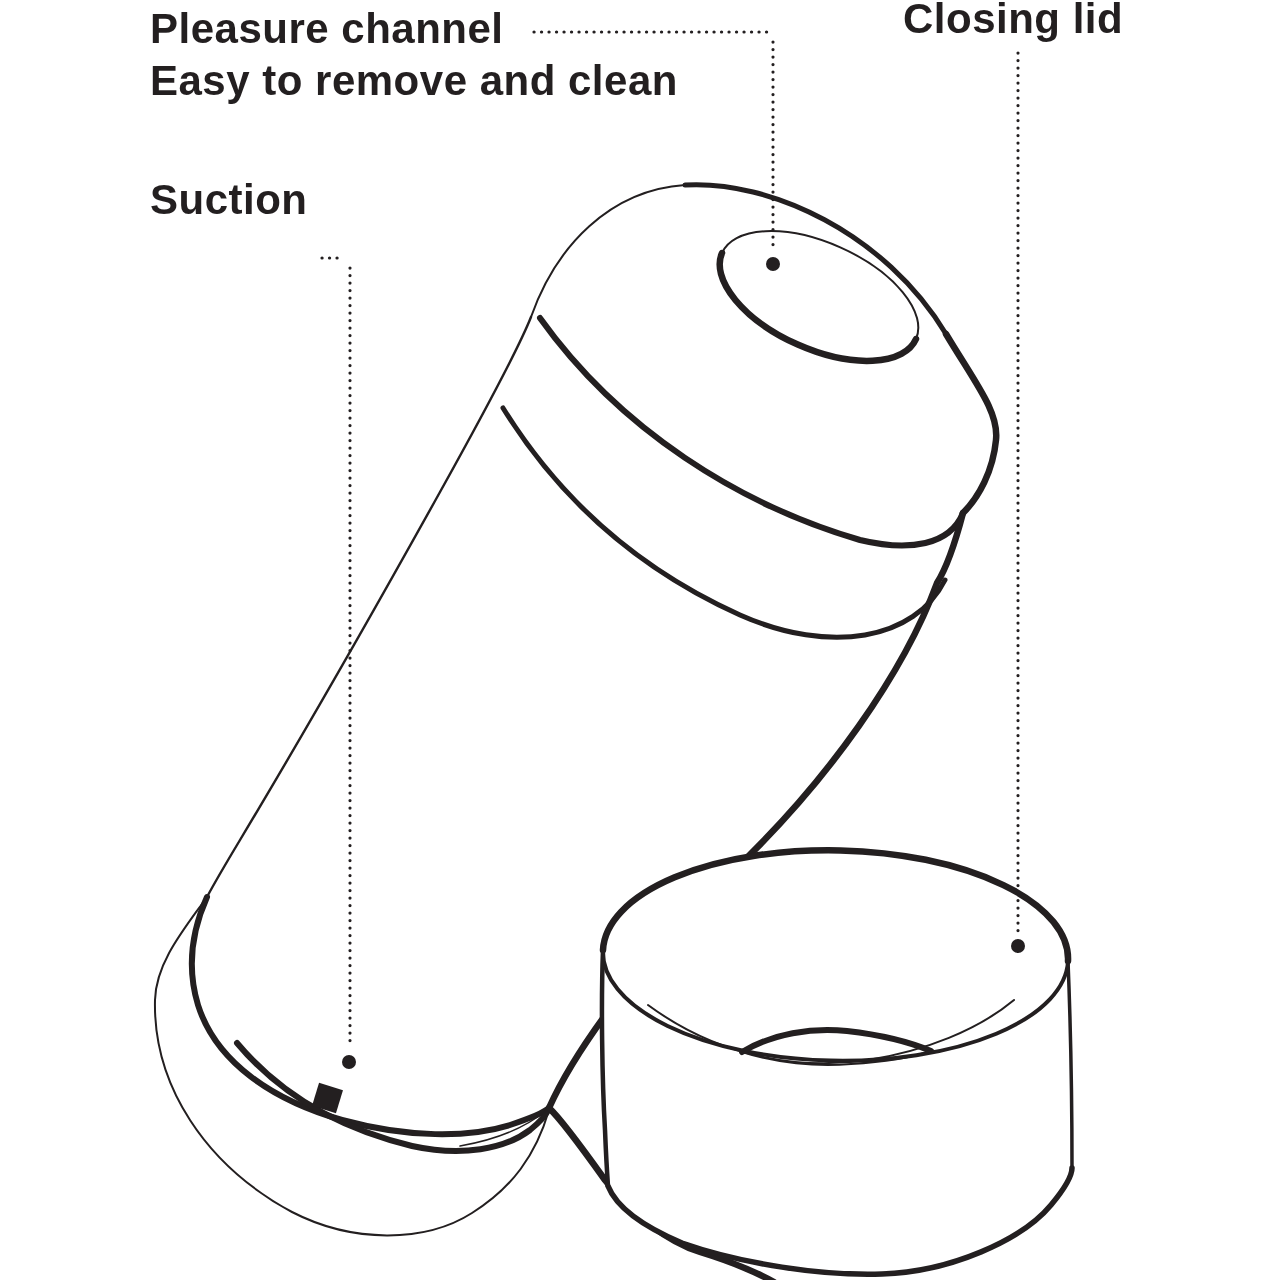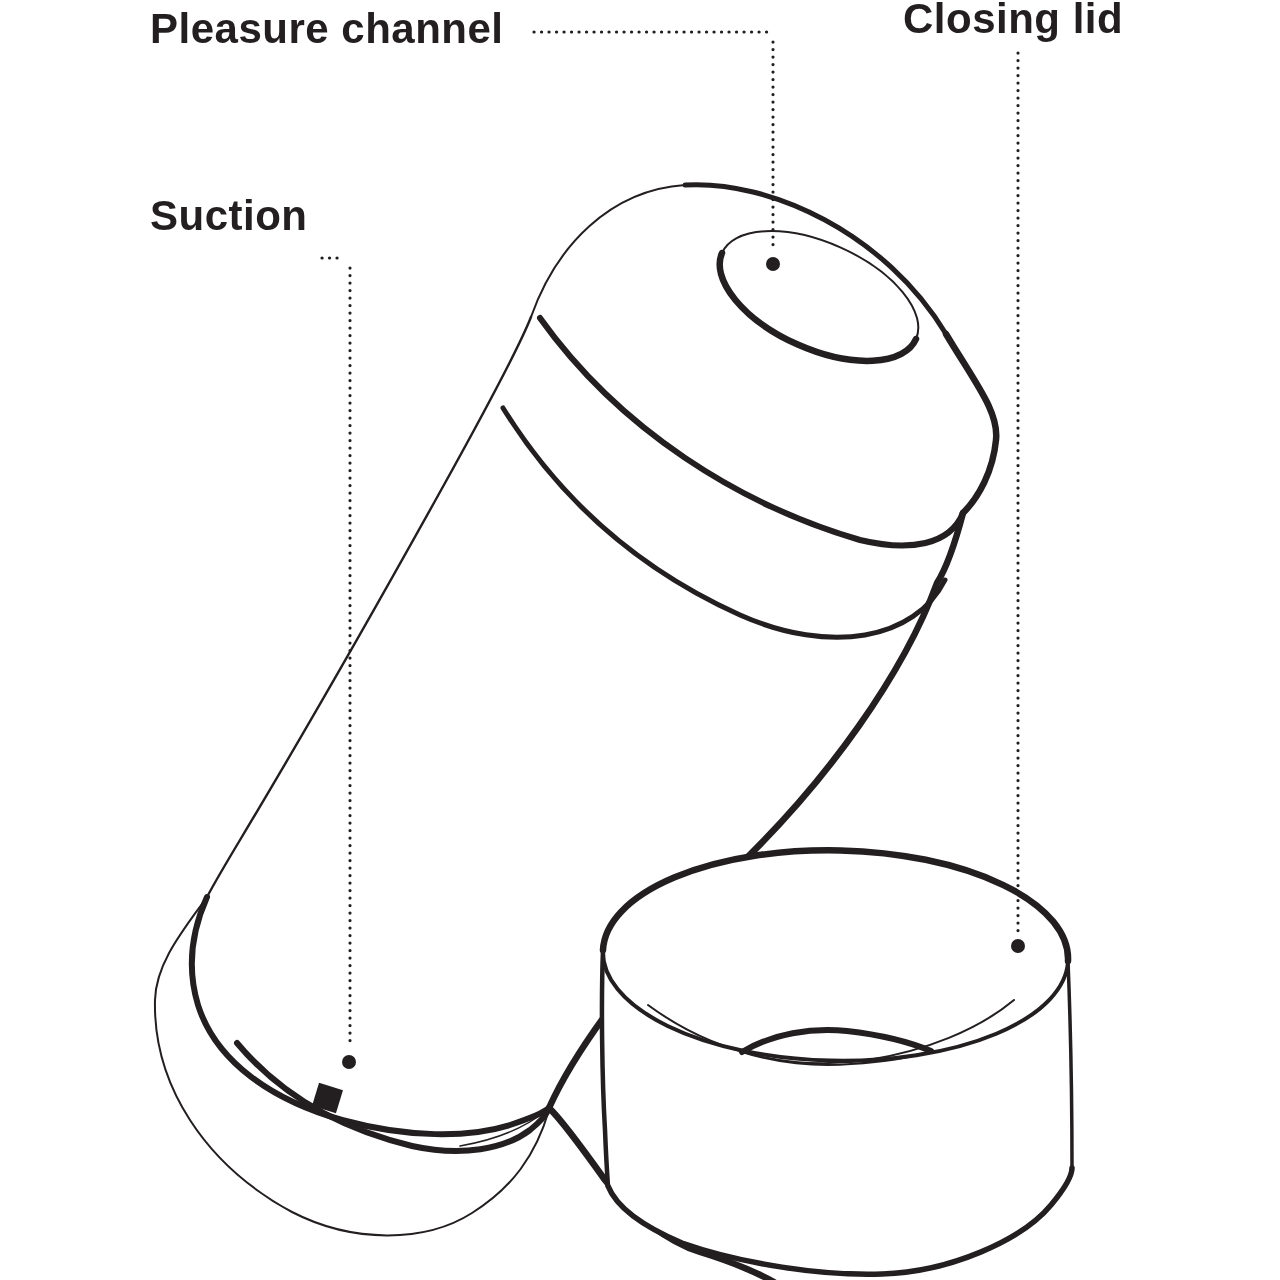--- a/index.html
+++ b/index.html
@@ -13,21 +13,21 @@
   #diagram path, #diagram line { fill:none; stroke:var(--ink); stroke-linecap:round; stroke-linejoin:round; }
   #diagram .fill-white { fill:#ffffff; stroke:none; }
   #diagram .fill-ink  { fill:var(--ink); stroke:none; }
   #diagram .dotted { stroke-width:3.2; stroke-dasharray:0.1 7.4; stroke-linecap:round; }
   .label {
     position:absolute; color:var(--ink);
     font-weight:700; font-size:42px; line-height:52px;
     letter-spacing:0.5px; white-space:nowrap;
   }
   #label-pleasure-channel { left:150px; top:3px; }
-  #label-suction-control  { left:150px; top:190px; }
+  #label-suction-control  { left:150px; top:174px; }
   #label-closing-lid      { left:903px; top:-7px; }
 </style>
 </head>
 <body>
 
 <div id="stage">
 
   <svg id="diagram" viewBox="0 0 1280 1280">
 
     <g>
@@ -93,20 +93,21 @@
       </g>
       <g>
         <path class="dotted" d="M 1018,53 V 931"></path>
         <circle class="fill-ink" cx="1018" cy="946" r="7"></circle>
       </g>
     </g>
   </svg>
 
   <div class="label" id="label-pleasure-channel">
     <div>Pleasure channel</div>
+    <div>Easy to remove and clean</div>
   </div>
 
   <div class="label" id="label-suction-control">
     <div>Suction</div>
   </div>
 
   <div class="label" id="label-closing-lid">
     <div>Closing lid</div>
   </div>
 

